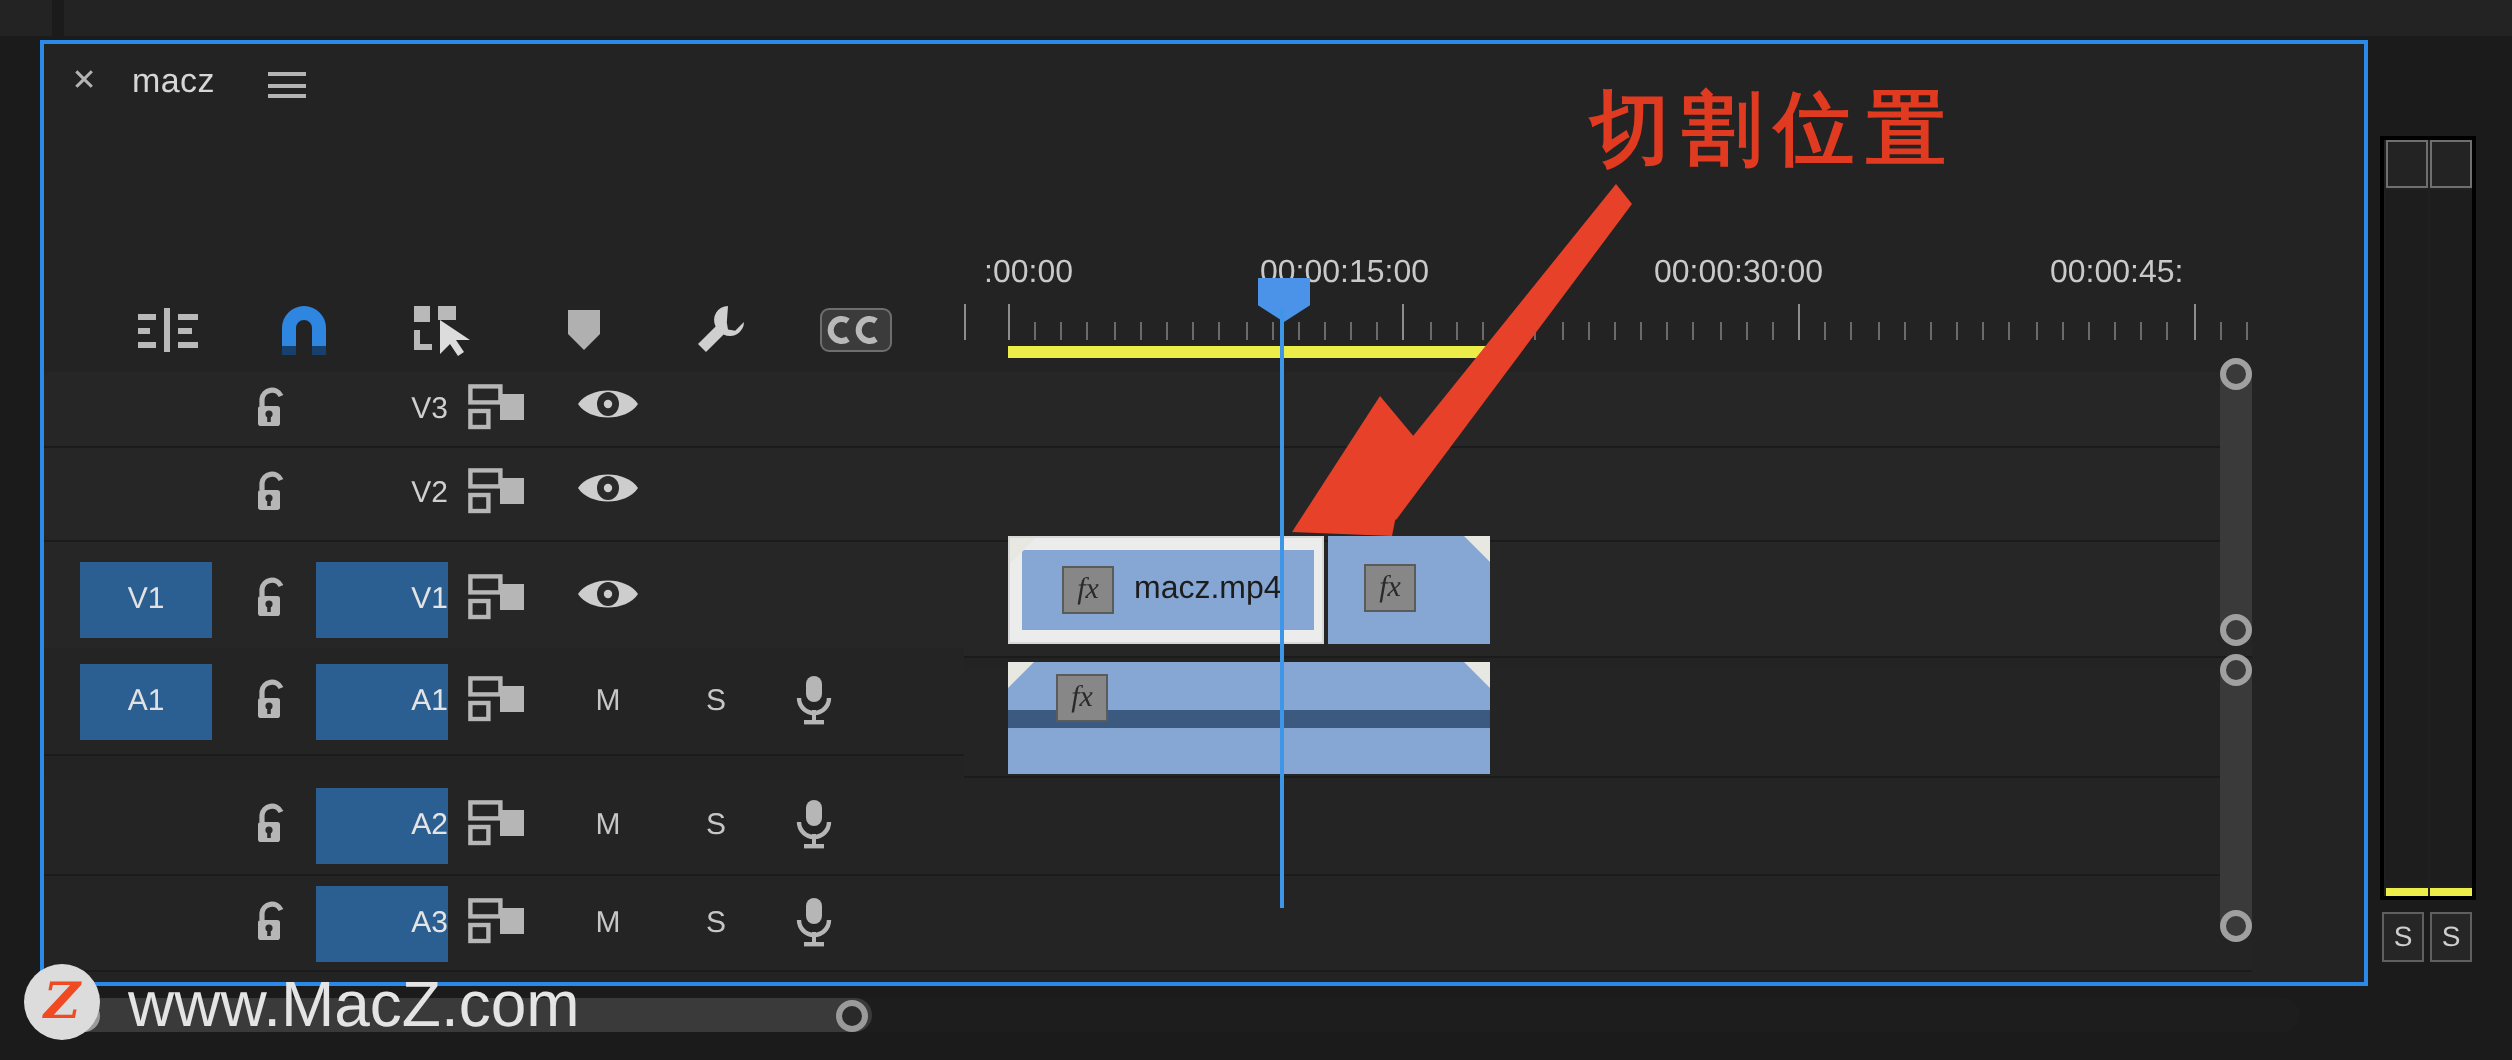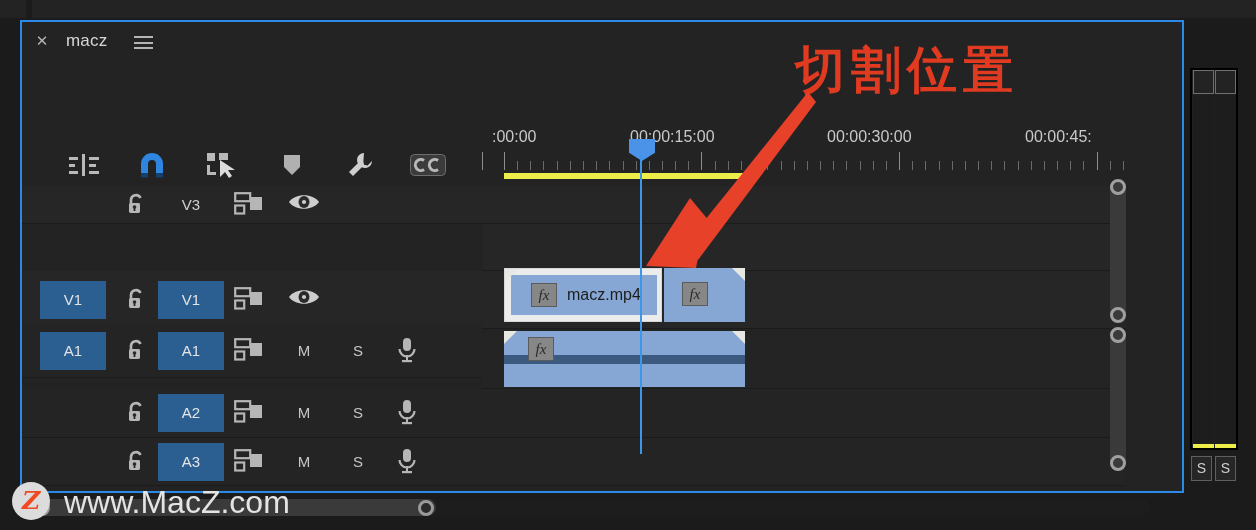--- a/index.html
+++ b/index.html
@@ -49,21 +49,21 @@
   .track-row { position: absolute; left: 0; width: 460px; background: #262626; border-bottom: 1px solid #1b1b1b; }
   .track-row.audio { background: #242424; }
   .patch-src {
     position: absolute; left: 18px; top: 50%; transform: translateY(-50%);
     width: 66px; height: 38px; background: #2b5f92; color: #e2e2e2;
     font-size: 15px; line-height: 38px; text-align: center; cursor: pointer;
   }
   .lock-btn { position: absolute; left: 104px; top: 50%; transform: translateY(-50%); width: 28px; height: 24px; cursor: pointer; }
   .track-name {
     position: absolute; left: 136px; top: 50%; transform: translateY(-50%);
-    width: 66px; height: 38px; color: #cfcfcf; font-size: 15px; line-height: 38px; text-align: center; cursor: pointer;
+    width: 66px; height: 38px; color: #cfcfcf; font-size: 15px; line-height: 38px; text-align: right; cursor: pointer;
   }
   .track-name.on { background: #2b5f92; color: #e4e4e4; }
   .sync-btn { position: absolute; left: 212px; top: 50%; transform: translateY(-50%); width: 34px; height: 26px; cursor: pointer; }
   .eye-btn { position: absolute; left: 266px; top: 50%; transform: translateY(-50%); width: 34px; height: 26px; cursor: pointer; }
   .mute-btn, .solo-btn {
     position: absolute; top: 50%; transform: translateY(-50%);
     width: 28px; height: 26px; color: #c6c6c6; font-size: 15px; line-height: 26px; text-align: center; cursor: pointer;
   }
   .mute-btn { left: 268px; }
   .solo-btn { left: 322px; }
@@ -130,21 +130,21 @@
   .meter-fill { position: absolute; left: 0; bottom: -5px; width: 100%; height: 4px; background: #eded4a; }
   .solo-sq {
     position: absolute; top: 388px; width: 21px; height: 25px;
     border: 1px solid #5f5f5f; background: #262626;
     color: #cfcfcf; font-size: 14px; line-height: 23px; text-align: center; cursor: pointer;
   }
 
   
   #annotation {
     position: absolute; left: 795px; top: 37px;
-    color: #e03a20; font-size: 50px; font-weight: bold;
+    color: #e03a20; font-size: 40px; font-weight: bold;
     font-family: "DejaVu Serif", serif; letter-spacing: 6px; white-space: nowrap;
   }
   #arrow-svg { position: absolute; left: 620px; top: 90px; width: 200px; height: 200px; pointer-events: none; }
 
   
   #watermark { position: absolute; left: 12px; bottom: 6px; height: 44px; }
   #wm-logo {
     position: absolute; left: 0; top: 2px; width: 38px; height: 38px; border-radius: 50%;
     background: #dcdcdc; color: #f04a23; font-size: 25px; font-weight: bold;
     font-style: italic; line-height: 38px; text-align: center; font-family: "DejaVu Serif", serif;
@@ -285,20 +285,39 @@
 
     <div id="track-headers">
         <div class="track-row" style="top: 0px; height: 38px;">
           <div class="lock-btn"><svg width="20" height="22" viewBox="0 0 20 22">
               <path d="M5 10 V6.5 A5 5 0 0 1 14.5 5" fill="none" stroke="#b6b6b6" stroke-width="2.6"></path>
               <rect x="3" y="10" width="11" height="10" rx="1.4" fill="#b6b6b6"></rect>
               <circle cx="8.5" cy="14" r="1.8" fill="#2a2a2a"></circle>
               <rect x="7.6" y="14" width="1.8" height="4" fill="#2a2a2a"></rect>
             </svg></div>
           <div class="track-name">V3</div>
+          <div class="sync-btn"><svg width="30" height="24" viewBox="0 0 30 24">
+              <rect x="1.2" y="1.2" width="15" height="8" fill="none" stroke="#b6b6b6" stroke-width="2.2"></rect>
+              <rect x="1.2" y="13.5" width="9" height="8" fill="none" stroke="#b6b6b6" stroke-width="2.2"></rect>
+              <rect x="16" y="5" width="12" height="13" fill="#b6b6b6"></rect>
+            </svg></div>
+          <div class="eye-btn"><svg width="32" height="20" viewBox="0 0 32 20">
+              <path d="M1 10 C7 1, 25 1, 31 10 C25 19, 7 19, 1 10 Z" fill="#cdcdcd"></path>
+              <ellipse cx="16" cy="10" rx="5.5" ry="6" fill="#2a2a2a"></ellipse>
+              <circle cx="16" cy="10" r="2.1" fill="#cdcdcd"></circle>
+            </svg></div>
+        </div>
+        <div class="track-row" style="top: 38px; height: 47px;">
+          <div class="lock-btn"><svg width="20" height="22" viewBox="0 0 20 22">
+              <path d="M5 10 V6.5 A5 5 0 0 1 14.5 5" fill="none" stroke="#b6b6b6" stroke-width="2.6"></path>
+              <rect x="3" y="10" width="11" height="10" rx="1.4" fill="#b6b6b6"></rect>
+              <circle cx="8.5" cy="14" r="1.8" fill="#2a2a2a"></circle>
+              <rect x="7.6" y="14" width="1.8" height="4" fill="#2a2a2a"></rect>
+            </svg></div>
+          <div class="track-name">V2</div>
           <div class="sync-btn"><svg width="30" height="24" viewBox="0 0 30 24">
               <rect x="1.2" y="1.2" width="15" height="8" fill="none" stroke="#b6b6b6" stroke-width="2.2"></rect>
               <rect x="1.2" y="13.5" width="9" height="8" fill="none" stroke="#b6b6b6" stroke-width="2.2"></rect>
               <rect x="16" y="5" width="12" height="13" fill="#b6b6b6"></rect>
             </svg></div>
           <div class="eye-btn"><svg width="32" height="20" viewBox="0 0 32 20">
               <path d="M1 10 C7 1, 25 1, 31 10 C25 19, 7 19, 1 10 Z" fill="#cdcdcd"></path>
               <ellipse cx="16" cy="10" rx="5.5" ry="6" fill="#2a2a2a"></ellipse>
               <circle cx="16" cy="10" r="2.1" fill="#cdcdcd"></circle>
             </svg></div>

